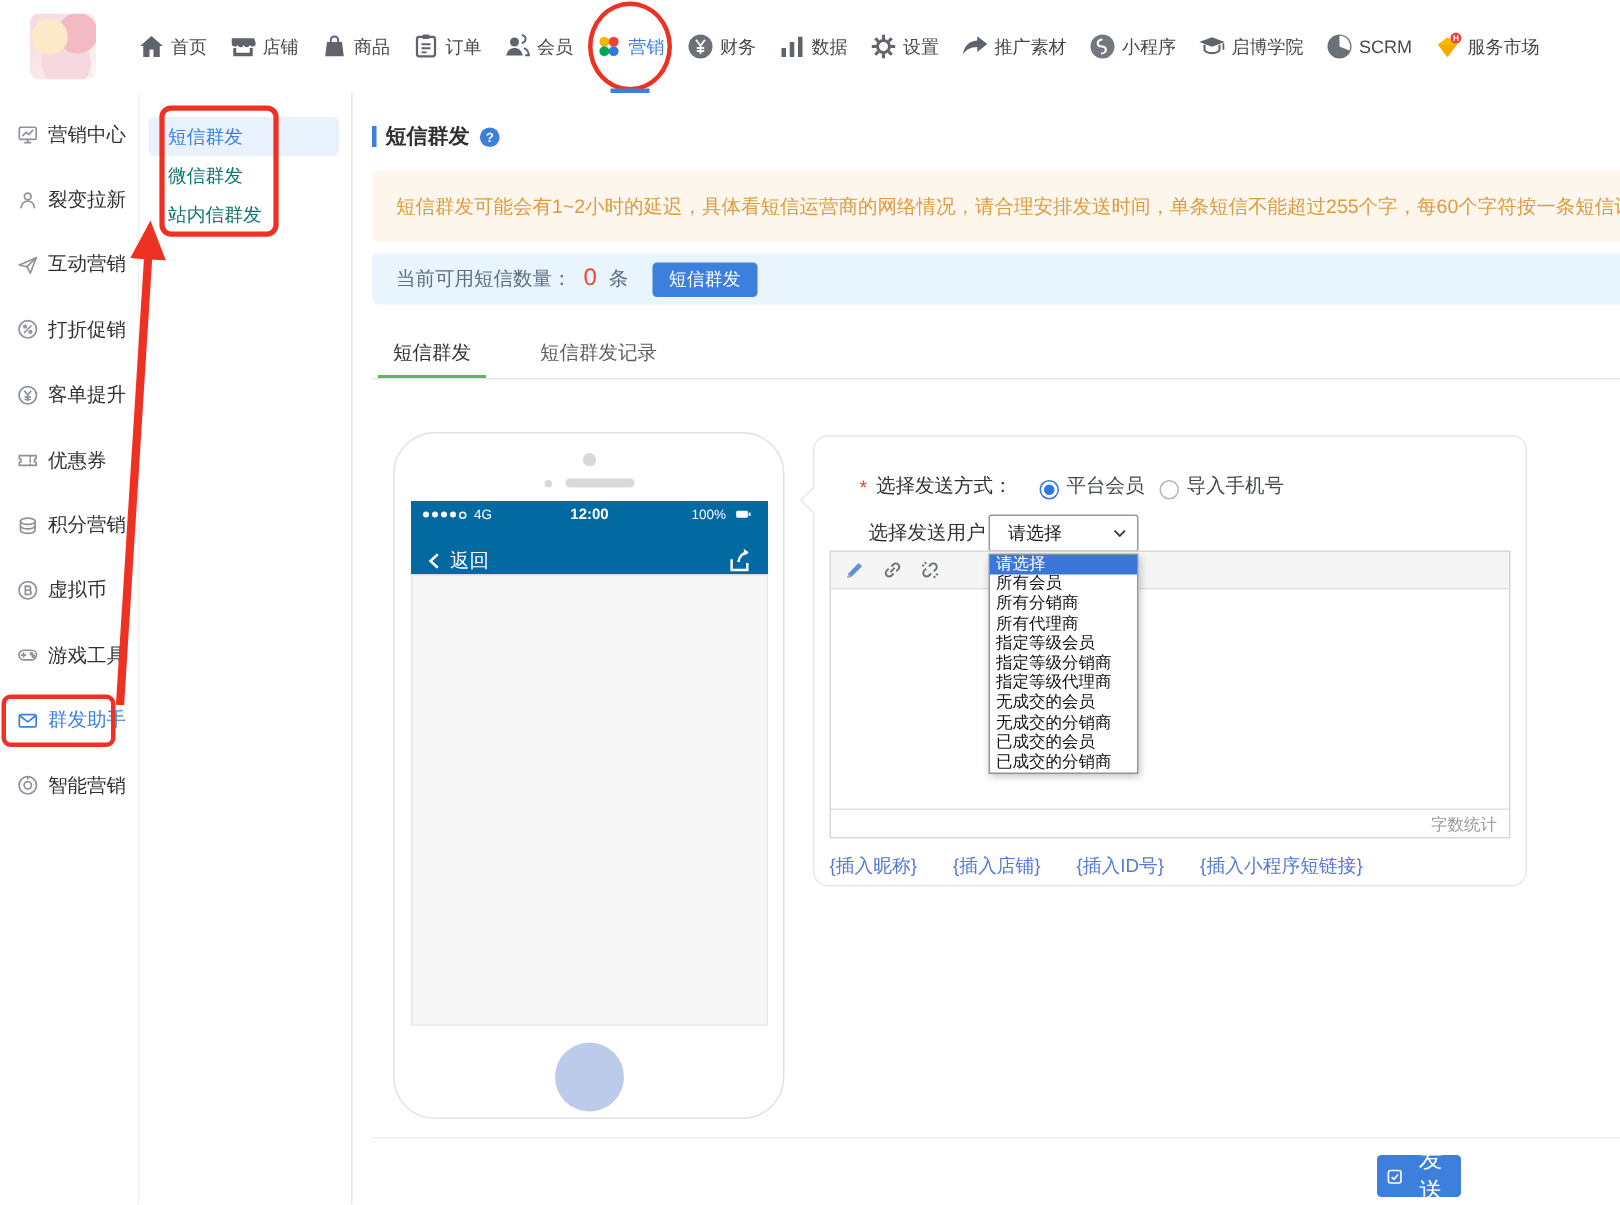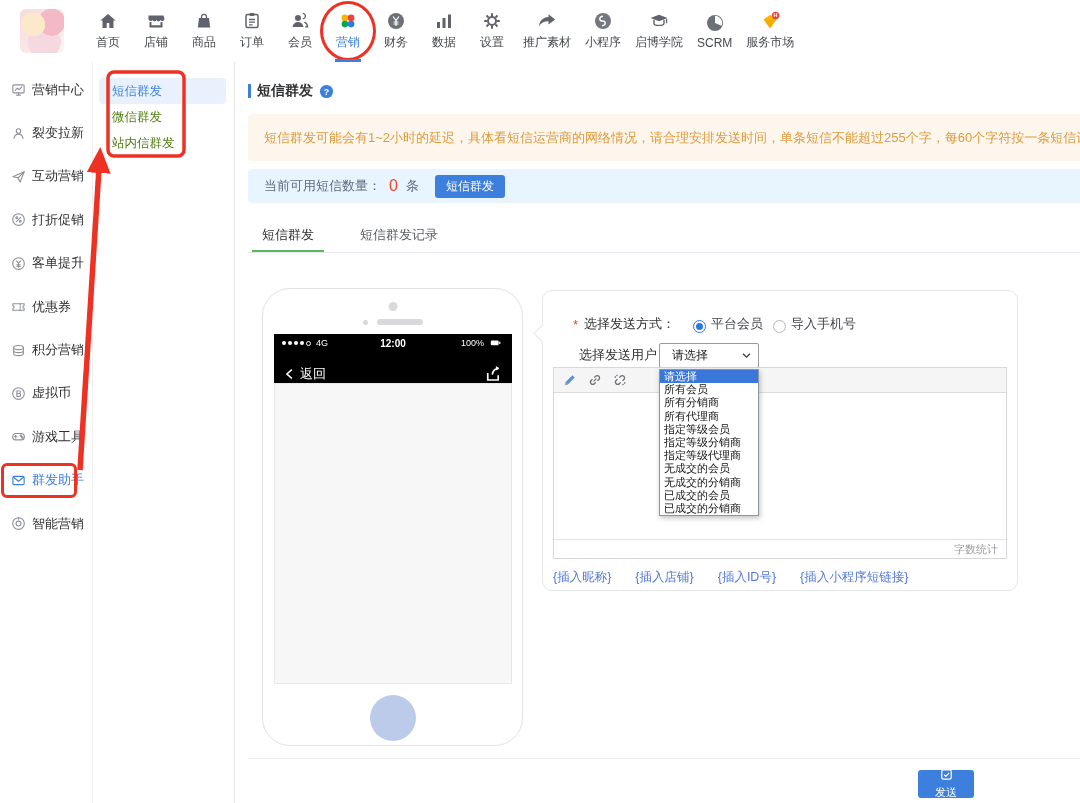--- a/index.html
+++ b/index.html
@@ -7,35 +7,35 @@
        font-family:"Liberation Sans","DejaVu Sans",sans-serif;color:#303133;font-size:12px;}
   svg{display:block;}
   
   .topnav{position:absolute;left:0;top:0;right:0;height:62px;background:#fff;border-bottom:1px solid #ebebeb;display:flex;align-items:center;}
   .avatar{width:44px;height:44px;margin-left:20px;border-radius:6px;flex:0 0 auto;
     background:radial-gradient(circle at 30% 35%,#fbe9c9 0 28%,transparent 29%),
                radial-gradient(circle at 72% 30%,#f3b9c4 0 30%,transparent 31%),
                radial-gradient(circle at 55% 75%,#f6d9e0 0 40%,transparent 41%),
                linear-gradient(135deg,#f6dade,#fdf4ec);}
   .tn-items{display:flex;margin-left:26px;gap:12px;height:100%;align-items:center;}
-  .tn-item{position:relative;min-width:34px;padding:0 1px;height:100%;display:flex;flex-direction:column;align-items:center;justify-content:center;gap:3px;cursor:pointer;}
+  .tn-item{position:relative;min-width:34px;padding:0 1px;height:100%;display:flex;flex-direction:row;align-items:center;justify-content:center;gap:3px;cursor:pointer;}
   .tn-icon{width:20px;height:20px;}
   .tn-label{font-size:12px;color:#45484e;white-space:nowrap;}
   .tn-item.active .tn-label{color:#3d7fdd;}
   .tn-item.active::before{content:'';position:absolute;left:50%;top:1px;transform:translateX(-50%);
       width:50px;height:54px;border:3px solid #ee3123;border-radius:50%;pointer-events:none;}
   .tn-item.active::after{content:'';position:absolute;left:50%;bottom:0;transform:translateX(-50%);width:26px;height:3px;background:#3d7fdd;}
   
   .sidebar{position:absolute;left:0;top:62px;bottom:0;width:93px;background:#fff;border-right:1px solid #efefef;padding-top:6px;box-sizing:border-box;}
   .sb-item{position:relative;height:43.4px;display:flex;align-items:center;gap:6px;padding-left:11px;font-size:13px;color:#303133;cursor:pointer;}
   .sb-icon{width:15px;height:15px;flex:0 0 auto;}
   .sb-item.active{color:#3d7fdd;}
   .sb-item.active::after{content:'';position:absolute;left:1px;right:15px;top:4px;bottom:4px;border:3px solid #ee3123;border-radius:6px;pointer-events:none;}
   .submenu{position:absolute;left:93px;top:62px;bottom:0;width:142px;background:#fff;border-right:1px solid #e6e6e6;padding-top:16px;box-sizing:border-box;}
-  .sm-item{height:26px;line-height:26px;margin:0 8px 0 6px;padding-left:13px;border-radius:4px;font-size:12.5px;color:#4d7c0f;cursor:pointer;}
+  .sm-item{height:26px;line-height:26px;margin:0 8px 0 6px;padding-left:13px;border-radius:4px;font-size:12.5px;color:#0f766e;cursor:pointer;}
   .sm-item.active{background:#e9f2fc;color:#3d7fdd;}
   
   .content{position:absolute;left:236px;top:62px;right:0;bottom:0;background:#fff;}
   .title-row{position:absolute;left:12px;top:20px;display:flex;align-items:center;gap:6px;}
   .title-bar{width:3px;height:14px;background:#3d7fdd;}
   .page-title{font-size:14px;font-weight:bold;color:#303133;}
   .help{width:15px;height:15px;cursor:pointer;}
   .notice{position:absolute;left:12px;right:0;top:52px;height:47px;line-height:47px;background:#fdf6ec;color:#dc9b40;
           font-size:13px;padding-left:16px;border-radius:4px 0 0 4px;white-space:nowrap;overflow:hidden;box-sizing:border-box;}
   .quota{position:absolute;left:12px;right:0;top:107px;height:34px;background:#e8f4fe;border-radius:4px 0 0 4px;
@@ -44,21 +44,21 @@
   .btn-recharge{background:#3d7fdd;color:#fff;font-size:12px;border:none;border-radius:3px;height:23px;padding:0 11px;margin-left:10px;cursor:pointer;}
   .tabs{position:absolute;left:12px;right:0;top:158px;height:33px;border-bottom:1px solid #e4e7ed;display:flex;gap:26px;box-sizing:border-box;padding-left:4px;}
   .tab{height:100%;display:flex;align-items:center;padding:0 10px;font-size:13px;color:#5a5e66;cursor:pointer;border-bottom:2px solid transparent;box-sizing:border-box;}
   .tab.active{color:#303133;border-bottom-color:#5cb85c;}
   
   .phone{position:absolute;left:26px;top:226px;width:261px;height:458px;background:#fff;border:1.5px solid #e2e2e6;border-radius:28px;box-sizing:border-box;}
   .cam{position:absolute;left:50%;top:13px;transform:translateX(-50%);width:9px;height:9px;border-radius:50%;background:#d9d9dc;}
   .speaker{position:absolute;left:0;right:0;top:30px;display:flex;align-items:center;justify-content:center;gap:9px;}
   .speaker .dot{width:5px;height:5px;border-radius:50%;background:#d9d9dc;}
   .speaker .bar{width:46px;height:6px;border-radius:3px;background:#d9d9dc;}
-  .pbar{position:absolute;left:11px;right:10px;top:45px;height:49px;background:#000000;}
+  .pbar{position:absolute;left:11px;right:10px;top:45px;height:49px;background:#0369a1;}
   .statusrow{height:18px;display:flex;align-items:center;justify-content:space-between;padding:0 8px;color:#fff;font-size:9px;position:relative;}
   .sig{display:flex;align-items:center;gap:2px;}
   .sig .d{width:4px;height:4px;border-radius:50%;background:#fff;}
   .sig .d.o{background:transparent;border:1px solid #fff;width:3px;height:3px;}
   .clock{position:absolute;left:50%;transform:translateX(-50%);font-size:10px;font-weight:bold;}
   .batt{display:flex;align-items:center;gap:3px;}
   .navrow{height:31px;display:flex;align-items:flex-end;justify-content:space-between;padding:0 10px;color:#fff;}
   .backwrap{display:flex;align-items:center;gap:4px;font-size:13px;}
   .pscreen{position:absolute;left:11px;right:10px;top:94px;height:301px;background:#f7f7f7;border:1px solid #e9e9e9;box-sizing:border-box;}
   .homebtn{position:absolute;left:50%;top:406px;transform:translateX(-50%);width:46px;height:46px;border-radius:50%;background:#bccbe9;}
@@ -81,21 +81,21 @@
   .ebody{flex:1;background:#fff;cursor:text;}
   .estatus{height:18px;border-top:1px solid #e2e2e2;display:flex;align-items:center;justify-content:flex-end;padding-right:8px;font-size:11px;color:#9a9a9a;}
   .inserts{position:absolute;left:10px;top:278px;display:flex;gap:24px;font-size:12.5px;color:#5478d8;}
   .ins{cursor:pointer;}
   .droplist{position:absolute;left:116px;top:78px;width:98px;background:#fff;border:1px solid #8f95a0;box-shadow:1px 2px 5px rgba(0,0,0,.25);z-index:40;}
   .opt{height:13.2px;line-height:13.2px;font-size:11px;padding-left:4px;color:#111;white-space:nowrap;overflow:hidden;cursor:pointer;}
   .opt.active{background:#3b77d8;color:#fff;}
   
   .divider{position:absolute;left:12px;right:0;top:696px;border-top:1px solid #ededed;}
   .btn-send{position:absolute;left:682px;top:708px;width:56px;height:28px;background:#3d7fdd;color:#fff;border:none;border-radius:3px;
-            font-size:11px;display:flex;align-items:center;justify-content:center;gap:4px;cursor:pointer;flex-direction:column;}
+            font-size:16px;display:flex;align-items:center;justify-content:center;gap:4px;cursor:pointer;}
   .btn-send .si{width:13px;height:13px;}
   
   .annotations{position:absolute;inset:0;z-index:60;pointer-events:none;}
 </style>
 </head>
 <body>
 
 <div class="topnav">
   <div class="avatar"></div>
   <div class="tn-items">

